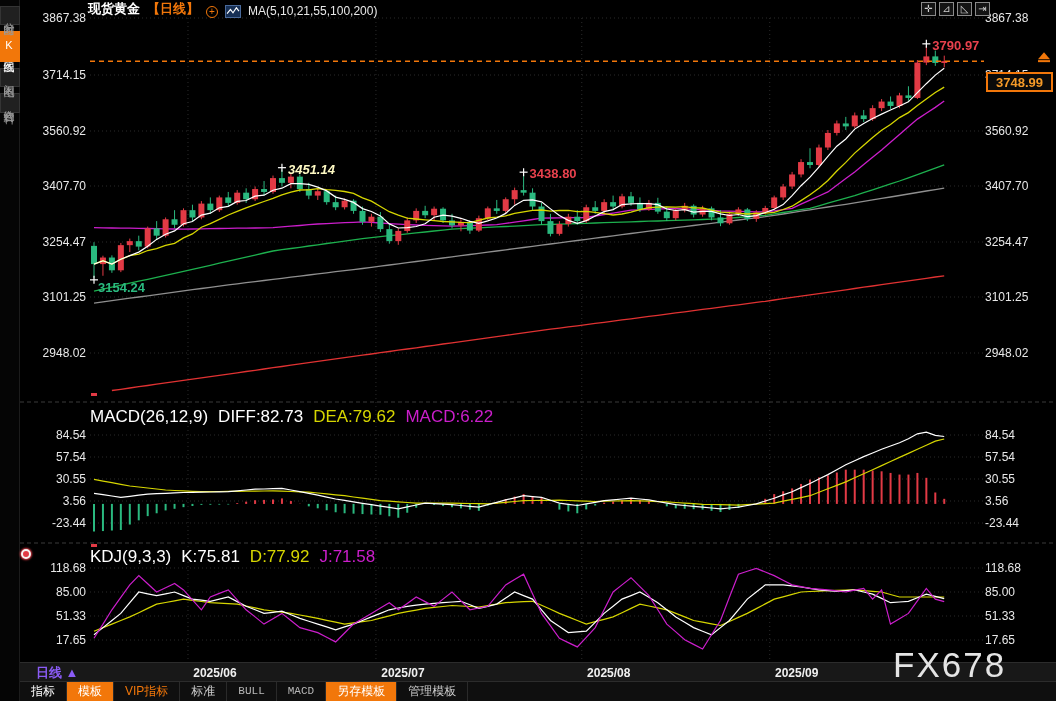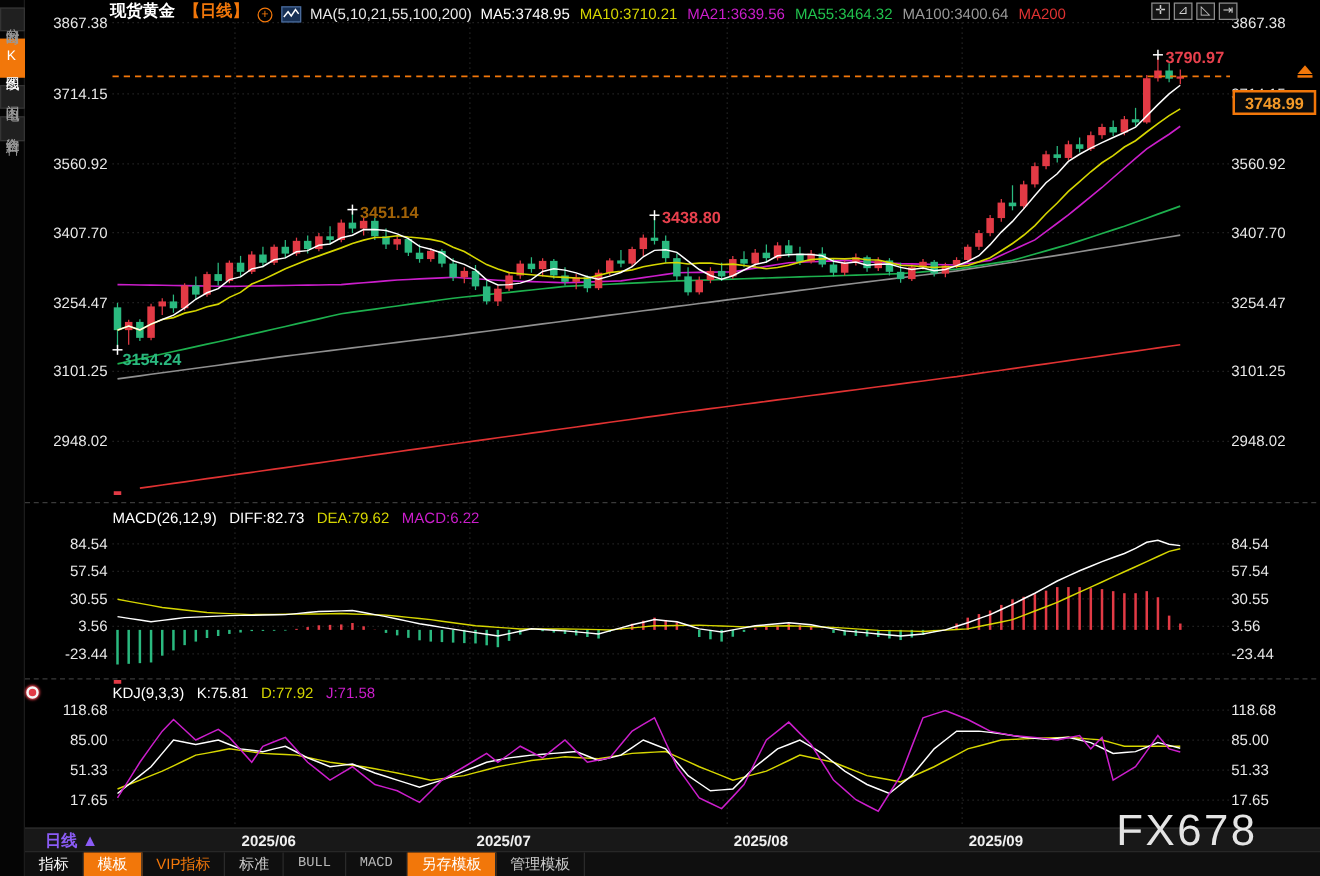--- a/index.html
+++ b/index.html
@@ -24,21 +24,21 @@
   .ma-val { font-size:12px; }
   
   #tr-icons { position:absolute; left:921px; top:2px; display:flex; gap:3px; z-index:4;}
   .icon-btn { width:15px; height:14px; border:1px solid #8a8a8a; background:#141414; color:#cfcfcf;
               font-size:10px; line-height:12px; text-align:center; cursor:pointer; }
   
   .tick { position:absolute; font-size:12px; color:#e8e8e8; z-index:2; }
   .tick.left { width:56px; text-align:right; left:30px; }
   .tick.right { left:985px; text-align:left; width:66px; }
   
-  .ind-header { position:absolute; left:90px; display:flex; gap:10px; font-size:12px; z-index:4; white-space:nowrap;}
+  .ind-header { position:absolute; left:90px; display:flex; gap:10px; font-size:17px; z-index:4; white-space:nowrap;}
   
   .annot { position:absolute; font-size:13px; font-weight:bold; z-index:3; }
   
   #price-tag { position:absolute; left:986px; width:67px; height:20px; border:2px solid #f2770a; background:#0a0a0a;
                color:#f59a28; font-size:13px; font-weight:bold; text-align:center; line-height:17px; z-index:4;margin-top:10px;}
   
   #xstrip { position:absolute; left:20px; top:662px; width:1036px; height:20px; background:#181818;
             border-top:1px solid #2c2c2c; border-bottom:1px solid #2c2c2c; z-index:2;}
   #period-selector { position:absolute; left:36px; top:664px; color:#8b5cf6; font-weight:bold; font-size:13px; z-index:4; cursor:pointer;}
   .month-label { position:absolute; top:666px; color:#f0f0f0; font-weight:bold; font-size:12px; z-index:3; transform:translateX(-50%); }
@@ -403,28 +403,20 @@
   </div>
 
 <div id="header">
   <span id="symbol">现货黄金</span>
   <span id="period-tag">【日线】</span>
   <span class="circle-plus">+</span>
   <svg id="chart-type-icon" viewBox="0 0 16 13">
     <polyline points="1,9 5,4 8,8 12,2 15,6" fill="none" stroke="#ffffff" stroke-width="1.4"></polyline>
   </svg>
   <span id="ma-settings">MA(5,10,21,55,100,200)</span>
-  <span id="ma-legend" style="display: flex; gap: 8px;">
-      <span class="ma-val" style="color: rgb(255, 255, 255);">MA5:3748.95</span>
-      <span class="ma-val" style="color: rgb(214, 214, 0);">MA10:3710.21</span>
-      <span class="ma-val" style="color: rgb(203, 30, 203);">MA21:3639.56</span>
-      <span class="ma-val" style="color: rgb(33, 194, 78);">MA55:3464.32</span>
-      <span class="ma-val" style="color: rgb(154, 154, 154);">MA100:3400.64</span>
-      <span class="ma-val" style="color: rgb(224, 50, 50);">MA200</span>
-    </span>
 </div>
 <div id="tr-icons">
     <div class="icon-btn">✛</div>
     <div class="icon-btn">⊿</div>
     <div class="icon-btn">◺</div>
     <div class="icon-btn">⇥</div>
   </div>
 
 <div class="ind-header" style="top:407px">
   <span style="color:#fff">MACD(26,12,9)</span>
@@ -487,16 +479,16 @@
     <div class="tick right" style="top: 585px;">85.00</div>
     <div class="tick left" style="top: 609px;">51.33</div>
     <div class="tick right" style="top: 609px;">51.33</div>
     <div class="tick left" style="top: 633px;">17.65</div>
     <div class="tick right" style="top: 633px;">17.65</div>
     <div class="month-label" style="left: 214.975px;">2025/06</div>
     <div class="month-label" style="left: 402.925px;">2025/07</div>
     <div class="month-label" style="left: 608.775px;">2025/08</div>
     <div class="month-label" style="left: 796.725px;">2025/09</div>
     <div class="annot" style="color: rgb(232, 65, 77); left: 932.35px; top: 37.8426px;">3790.97</div>
-    <div class="annot" style="color: #a16207; left: 287.95px; top: 161.671px;">3451.14</div>
+    <div class="annot" style="color: #fef9c3; left: 287.95px; top: 161.671px; font-style: italic;">3451.14</div>
     <div class="annot" style="color: rgb(232, 65, 77); left: 529.6px; top: 166.168px;">3438.80</div>
     <div class="annot" style="color: rgb(42, 185, 127); left: 98px; top: 279.857px;">3154.24</div>
   </div>
 
 </body></html>

